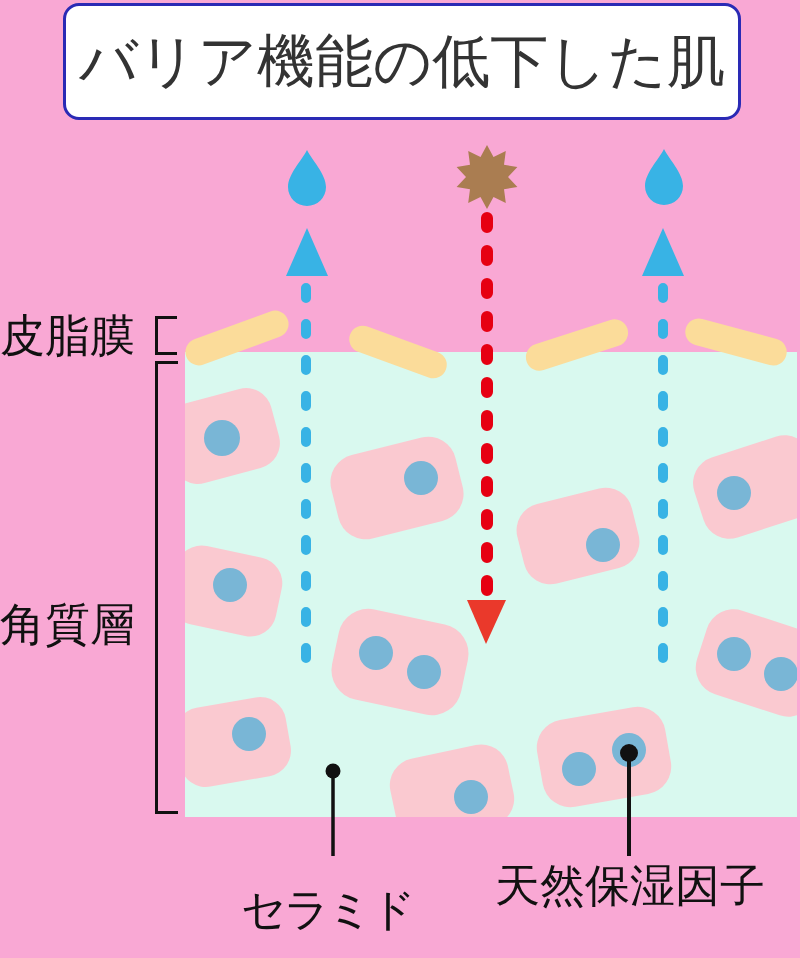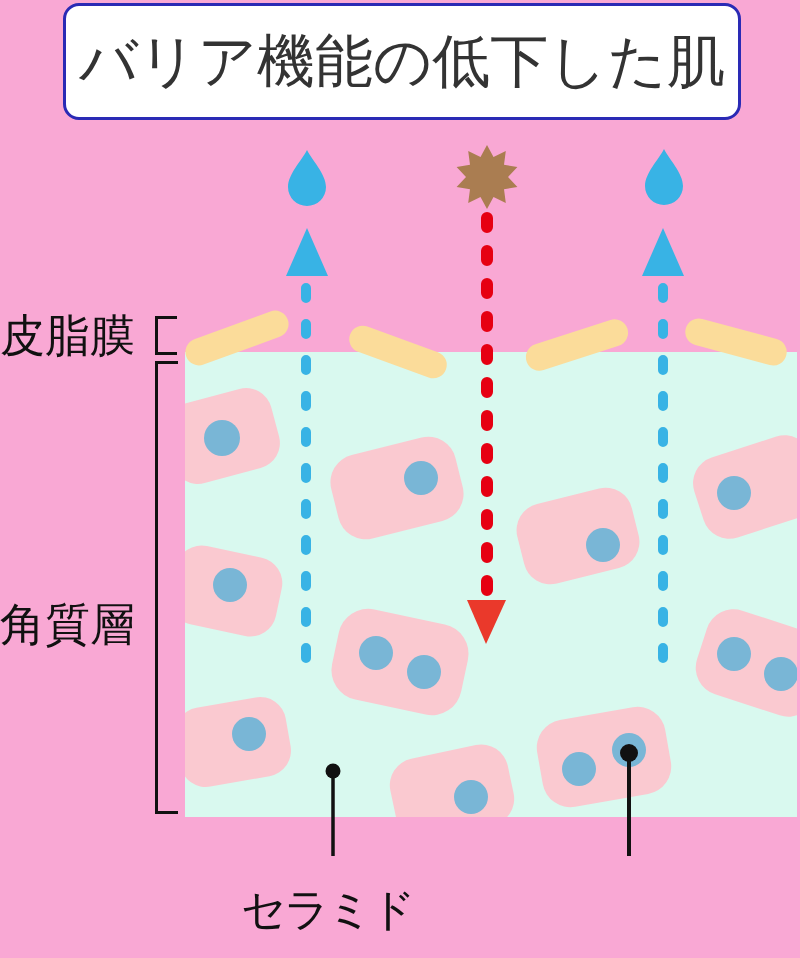--- a/index.html
+++ b/index.html
@@ -142,13 +142,14 @@
 
     <g>
       <line x1="629" y1="753" x2="629" y2="856" stroke="#111111" stroke-width="4"></line>
       <circle cx="629" cy="753" r="9" fill="#111111"></circle>
     </g>
   </svg>
 
   <div class="side-label sebum-label">皮脂膜</div>
   <div class="side-label stratum-label">角質層</div>
   <div class="bottom-label ceramide-label">セラミド</div>
+  <div class="bottom-label nmf-label">天然保湿因子</div>
 </div>
 
 </body></html>

